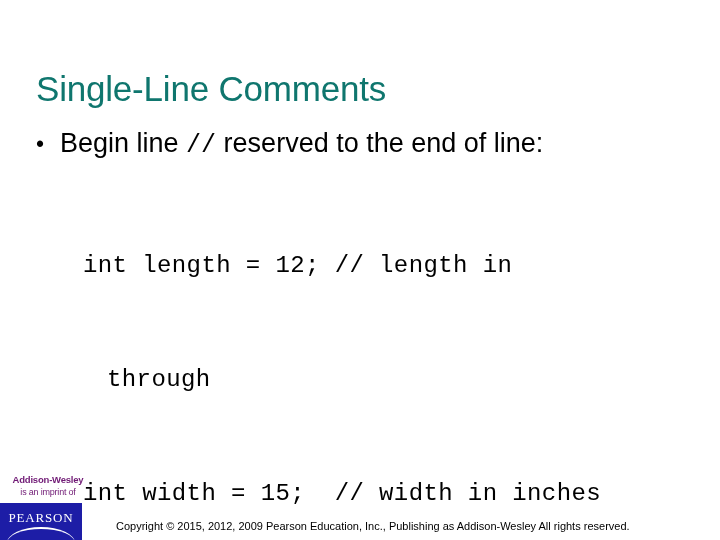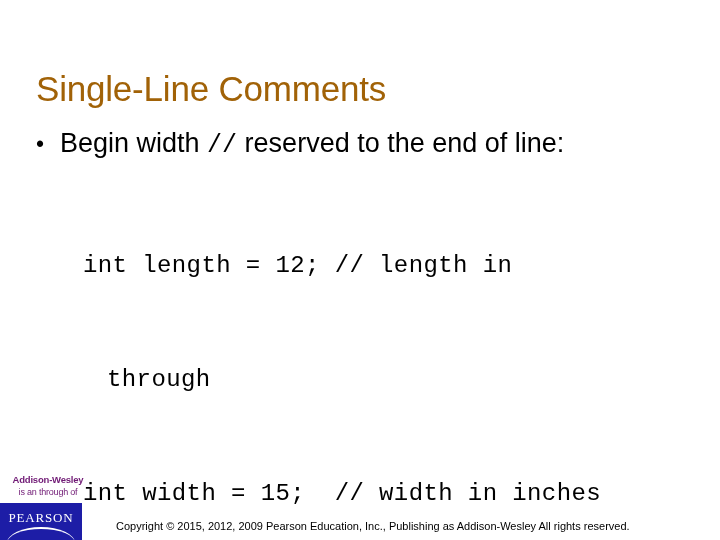--- a/index.html
+++ b/index.html
@@ -21,21 +21,21 @@
   
   .slide-title {
     position: absolute;
     left: 36px;
     top: 46px;
     width: 650px;
     font-family: "Liberation Sans", sans-serif;
     font-size: 35px;
     line-height: 40px;
     font-weight: 400;
-    color: #a16207;
+    color: #0f766e;
     letter-spacing: -0.2px;
     white-space: nowrap;
   }
 
   
   .body-area {
     position: absolute;
     left: 36px;
     top: 126px;
     width: 660px;
@@ -148,35 +148,35 @@
 <body>
 
 <div class="slide">
 
   <h1 class="slide-title">Single-Line Comments</h1>
 
   <div class="body-area">
 
     <div class="bullet-row">
       <span class="bullet-mark">•</span>
-      <span class="bullet-text"><span>Begin width </span><span class="mono-inline">//</span><span> reserved to the end of line:</span></span>
+      <span class="bullet-text"><span>Begin line </span><span class="mono-inline">//</span><span> reserved to the end of line:</span></span>
     </div>
 
     <div class="code-block">
       <div>int length = 12; // length in</div>
       <div class="wrap-line">through</div>
       <div>int width = 15;  // width in inches</div>
       
     </div>
 
   </div>
 
   <div class="imprint">
     <div class="imprint-name">Addison-Wesley</div>
-    <div class="imprint-sub">is an through of</div>
+    <div class="imprint-sub">is an imprint of</div>
   </div>
 
   <div class="pearson-box">
     <div class="pearson-word">PEARSON</div>
     <div class="pearson-swoosh"></div>
   </div>
 
   <div class="copyright">Copyright © 2015, 2012, 2009 Pearson Education, Inc., Publishing as Addison-Wesley All rights reserved.</div>
 
 </div>

